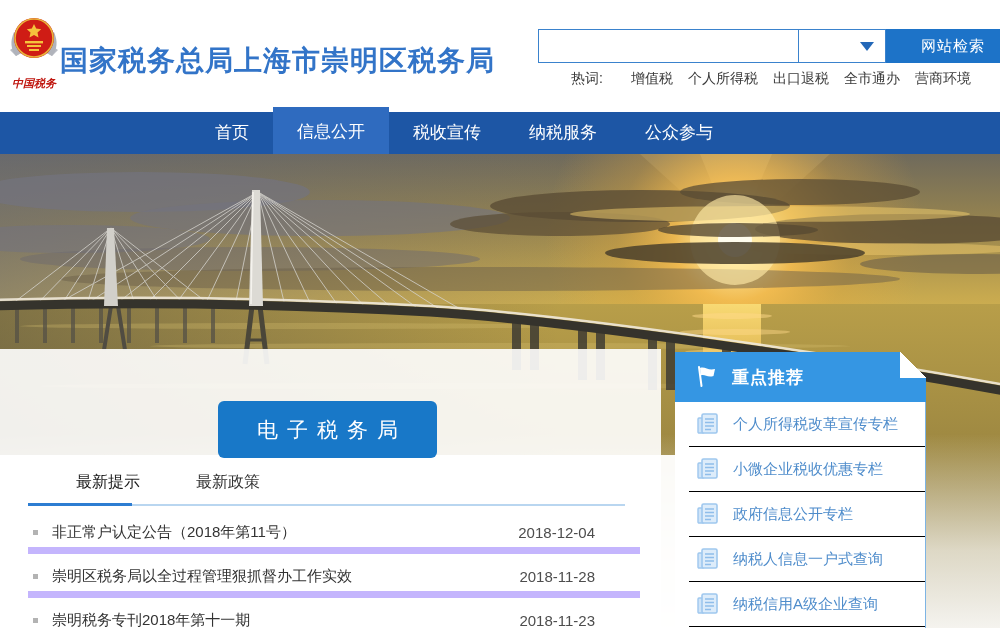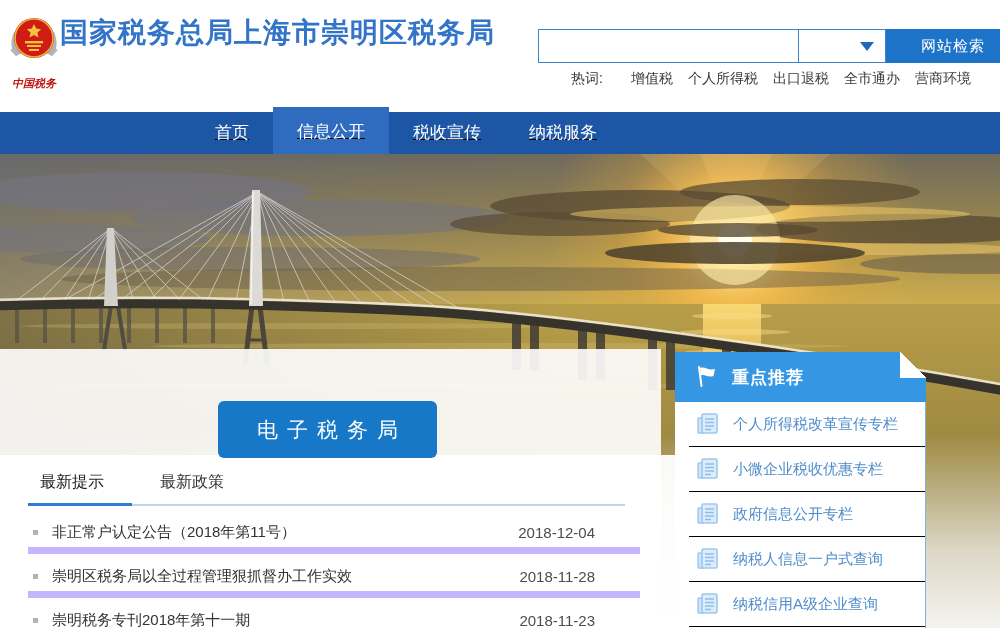--- a/index.html
+++ b/index.html
@@ -5,57 +5,57 @@
   html,body{margin:0;padding:0;background:#fff;}
   *{box-sizing:border-box;}
   .page{position:relative;width:1000px;height:628px;overflow:hidden;background:#fff;
         font-family:"Liberation Sans","DejaVu Sans",sans-serif;}
 
   
   .header{position:absolute;left:0;top:0;width:1000px;height:112px;background:#fff;z-index:6;}
   .logo{position:absolute;left:6px;top:12px;width:56px;height:88px;cursor:pointer;}
   .logo-caption{position:absolute;left:0;top:64px;width:56px;text-align:center;
                 color:#c0160f;font-size:11px;font-weight:700;font-style:italic;letter-spacing:0;}
-  .site-title{position:absolute;left:60px;top:14px;font-size:28px;font-weight:700;
+  .site-title{position:absolute;left:60px;top:42px;font-size:28px;font-weight:700;
               color:var(--title,#3274c8);letter-spacing:1px;white-space:nowrap;cursor:pointer;}
   .search-area{position:absolute;left:538px;top:29px;height:34px;display:flex;align-items:stretch;}
   .search-input{width:260px;height:34px;border:1px solid var(--sborder,#3a82cd);border-right:none;
                 outline:none;padding:0 8px;font-size:14px;font-family:inherit;}
   .search-select{width:88px;height:34px;border:1px solid var(--sborder,#3a82cd);background:#fff;
                  position:relative;cursor:pointer;}
   .select-arrow{position:absolute;right:11px;top:12px;width:0;height:0;
                 border-left:7px solid transparent;border-right:7px solid transparent;
                 border-top:9px solid #2368b8;}
   .search-btn{width:134px;height:34px;background:var(--btn,#1d73c8);color:#fff;border:none;
               font-size:15px;font-weight:400;letter-spacing:1px;cursor:pointer;font-family:inherit;}
   .hotwords{position:absolute;left:538px;top:70px;display:flex;align-items:center;
             font-size:14px;color:var(--hotword,#3a3a3a);margin-left:33px;}
   .hotwords .lbl{margin-right:28px;}
   .hotwords a{margin-right:15px;color:var(--hotword,#3a3a3a);text-decoration:none;cursor:pointer;}
 
   
   .nav{position:absolute;left:0;top:112px;width:1000px;height:42px;background:var(--nav,#1d56a5);z-index:6;}
-  .nav ul{list-style:none;margin:0;padding:0 0 0 191px;display:flex;align-items:flex-end;height:42px;text-decoration:underline;}
+  .nav ul{list-style:none;margin:0;padding:0 0 0 191px;display:flex;align-items:flex-end;height:42px;}
   .nav li{height:42px;line-height:42px;padding:0 24px;color:#fff;font-size:17px;cursor:pointer;white-space:nowrap;}
   .nav li.active{background:var(--navactive,#2f6bbf);height:47px;line-height:50px;}
 
   
   .hero{position:absolute;left:0;top:154px;width:1000px;height:474px;z-index:1;}
   .hero svg{position:absolute;left:0;top:0;}
   .left-overlay{position:absolute;left:0;top:195px;width:661px;height:279px;
                 background:rgba(255,255,255,.9);}
   .left-overlay2{position:absolute;left:0;top:301px;width:676px;height:173px;
                  background:rgba(255,255,255,.95);}
   .ebtn{position:absolute;left:218px;top:225px;width:219px;height:57px;
         background:var(--ebtn,#1878c8);border:none;border-radius:6px;color:#fff;
         font-size:21px;letter-spacing:9px;text-indent:9px;cursor:pointer;font-family:inherit;margin-top:22px;}
 
   
   .content{position:absolute;left:0;top:460px;width:661px;z-index:5;}
-  .tabs-row{position:relative;height:46px;}
+  .tabs-row{position:relative;height:46px;padding-left:36px;}
   .tab{display:inline-block;margin-top:12px;font-size:16px;color:#333;cursor:pointer;}
   .tab:first-child{margin-left:40px;}
   .tab + .tab{margin-left:56px;}
   .tab.active{color:#1a1a1a;}
   .tabline-full{position:absolute;left:28px;top:44px;width:597px;height:2px;
                 background:var(--lightline,#b9d6f0);}
   .tabline-active{position:absolute;left:28px;top:43px;width:104px;height:3px;
                   background:var(--tabline,#2d7dd2);}
   .news-list{margin-top:11px;}
   .news-row{height:37px;margin:0 21px 7px 28px;padding-left:5px;display:flex;align-items:center;
@@ -131,20 +131,23 @@
         <span>首页</span>
       </li>
         <li class="nav-item active">
         <span>信息公开</span>
       </li>
         <li class="nav-item">
         <span>税收宣传</span>
       </li>
         <li class="nav-item">
         <span>纳税服务</span>
+      </li>
+        <li class="nav-item">
+        <span>公众参与</span>
       </li>
       </ul>
   </div>
 
   <div class="hero">
     <svg width="1000" height="474" viewBox="0 0 1000 474" preserveAspectRatio="none">
       <defs>
         <linearGradient id="gsky" x1="0" y1="0" x2="0" y2="1">
           <stop offset="0" stop-color="#6f6a5c"></stop>
             <stop offset=".15" stop-color="#98854e"></stop>

